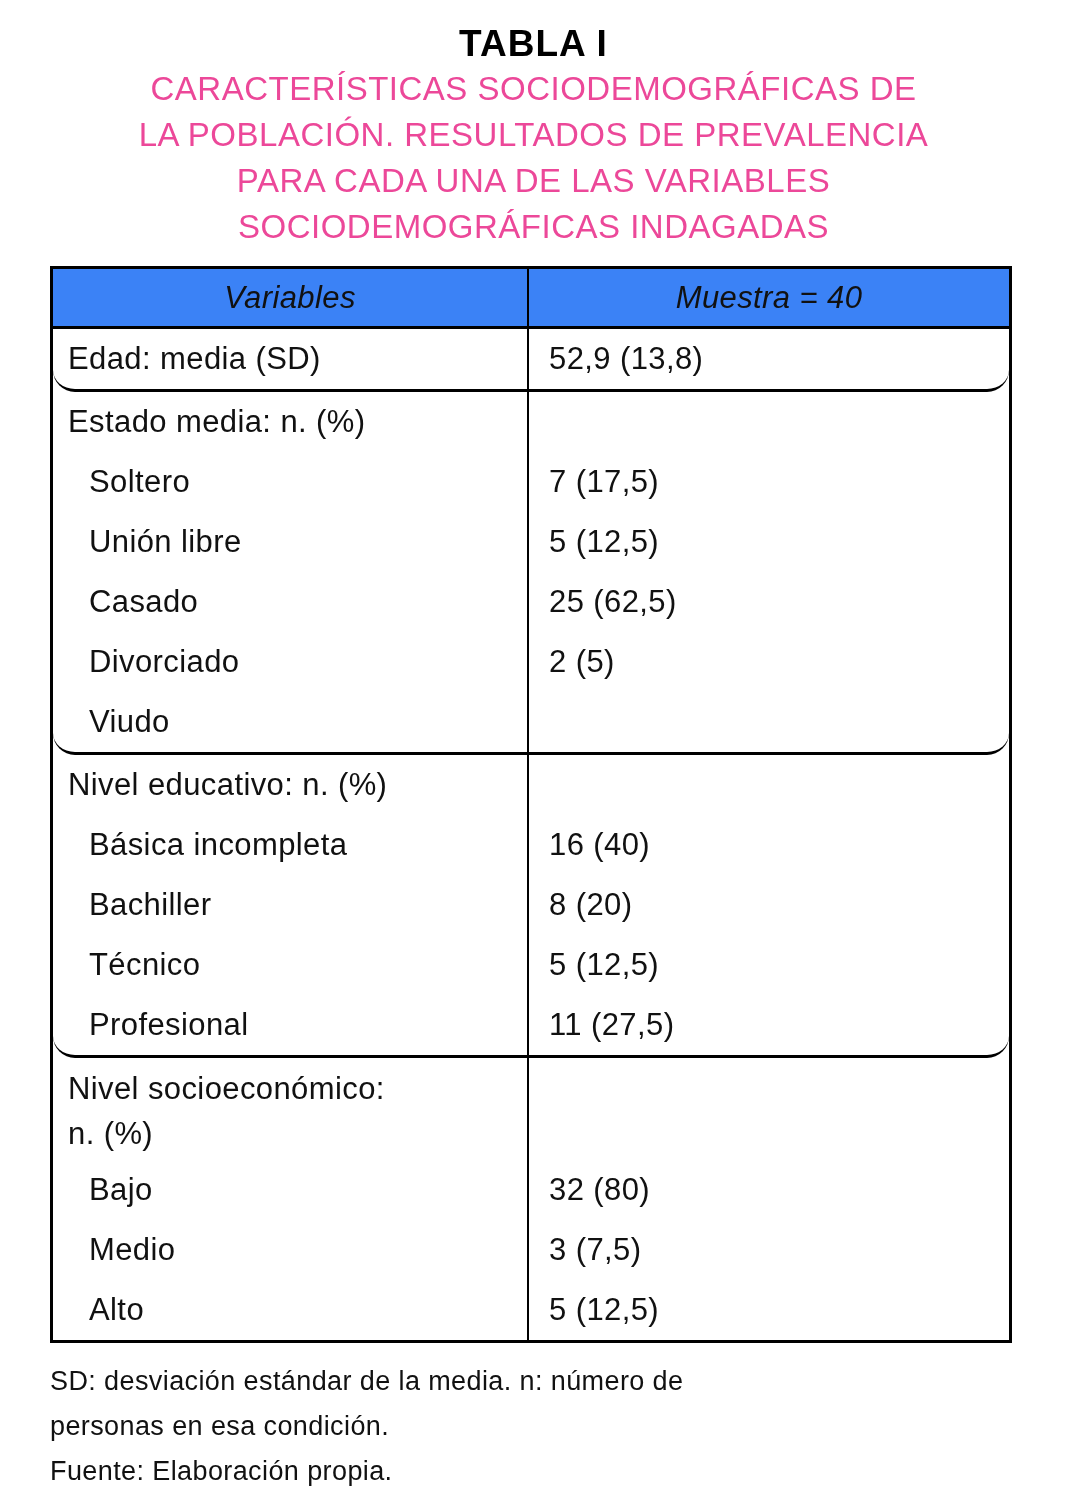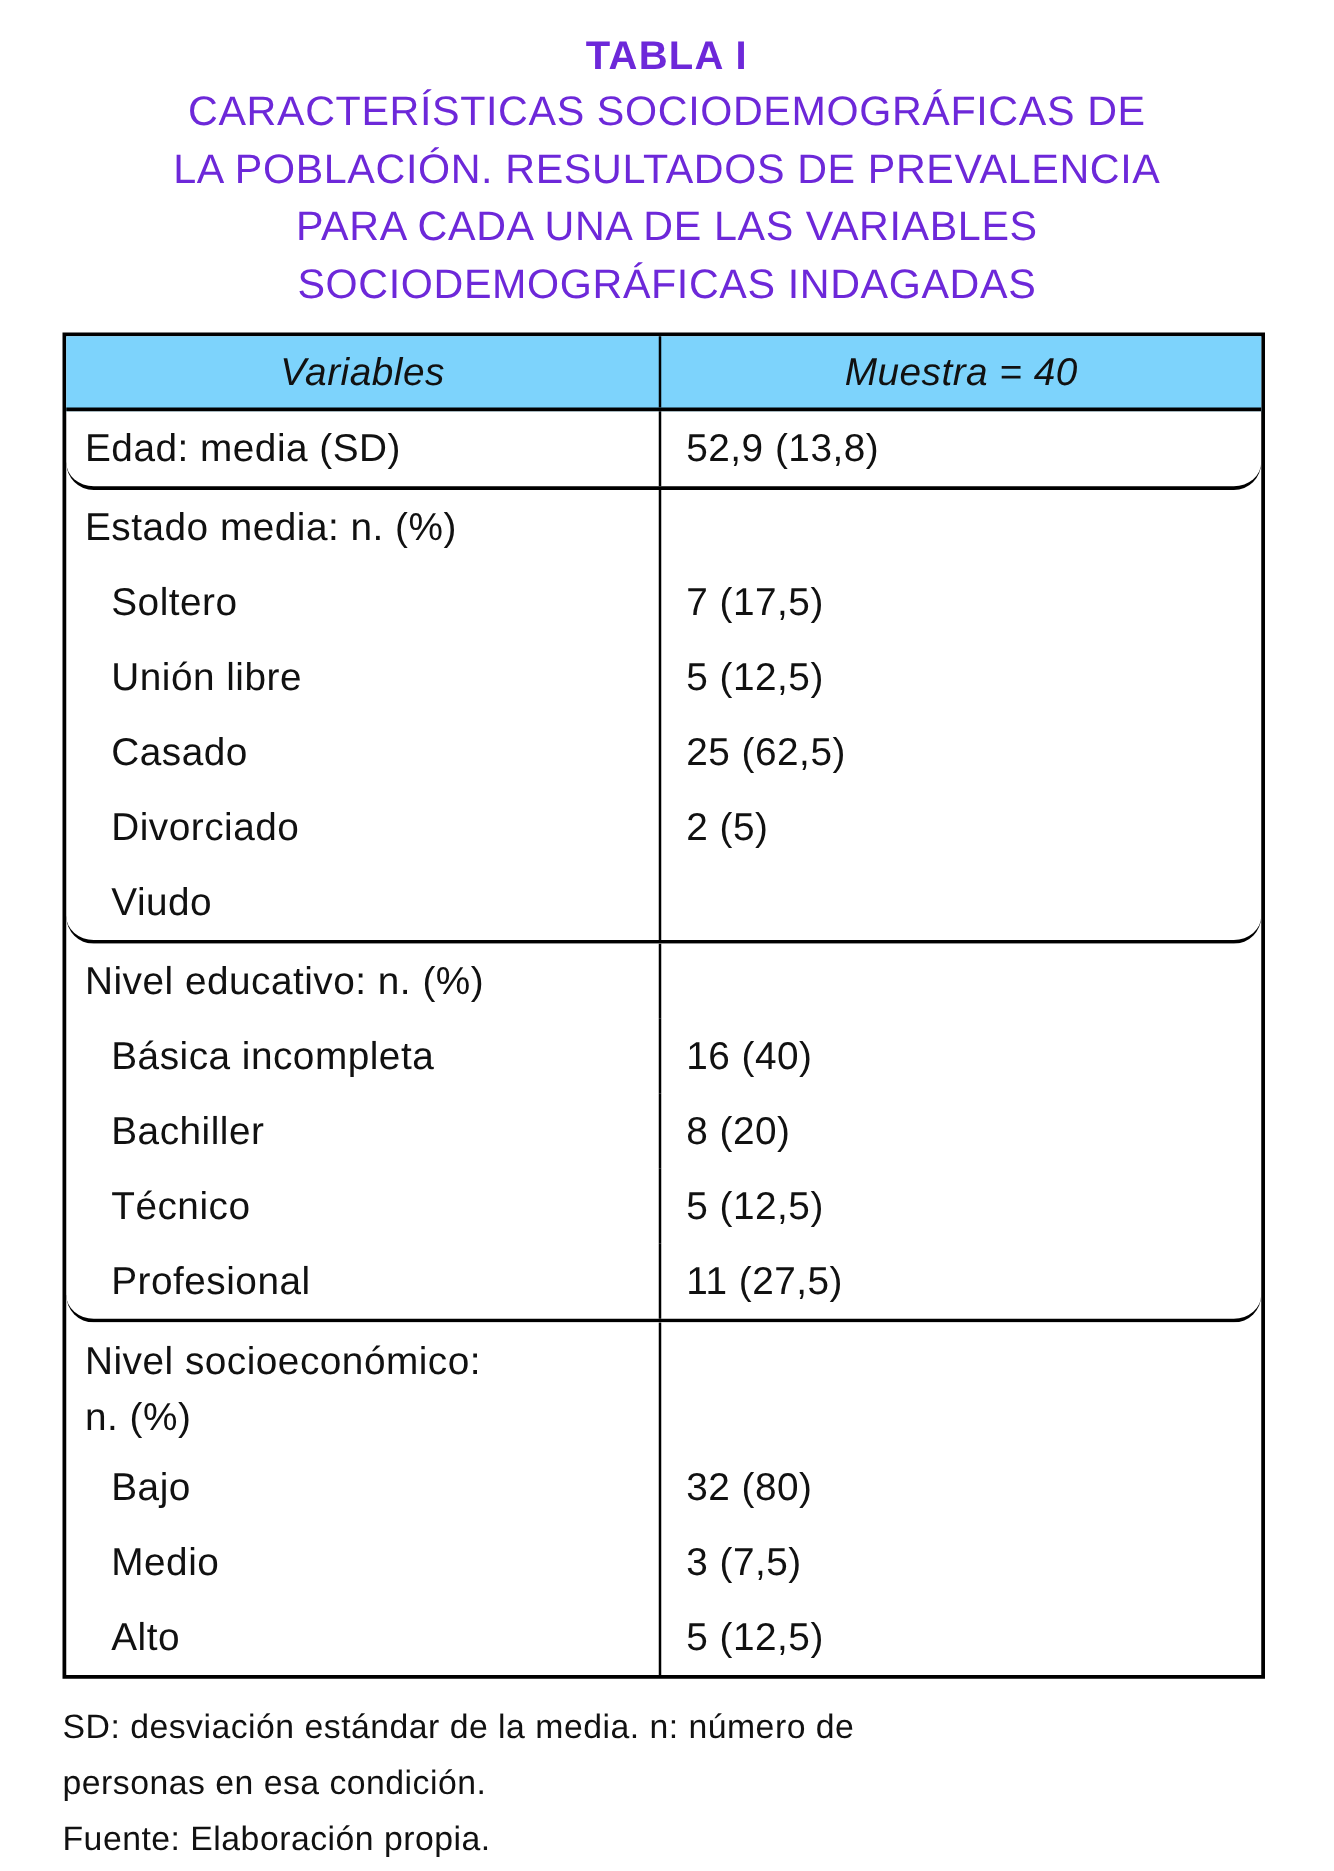--- a/index.html
+++ b/index.html
@@ -15,30 +15,30 @@
     width: 1067px;
     height: 1497px;
     overflow: hidden;
   }
   
   .title-block {
     padding-top: 24px;
     text-align: center;
   }
   .main-title {
-    font-size: 32px;
+    font-size: 37px;
     font-weight: bold;
     letter-spacing: 1px;
-    color: #6d28d9;
+    color: #000000;
     line-height: 40px;
     margin: 0;
   }
   .subtitle {
     margin: 2px 0 12px 0;
-    color: #6d28d9;
+    color: #ec4899;
     font-size: 33px;
     line-height: 46px;
     font-weight: 400;
     letter-spacing: 0.5px;
   }
   
   .tbl {
     box-sizing: border-box;
     margin: 16px 0 0 50px;
     width: 962px;
@@ -57,21 +57,21 @@
   }
   .cell-r {
     box-sizing: border-box;
     flex: 1;
     padding-left: 20px;
     display: flex;
     align-items: center;
   }
   .row-header {
     height: 57px;
-    background: #7dd3fc;
+    background: #3b82f6;
     border-bottom: 3px solid #000000;
   }
   .row-header .cell-l,
   .row-header .cell-r {
     justify-content: center;
     padding-left: 0;
     font-style: italic;
   }
   .row-std { height: 60px; border-radius: 22px; }
   .sec-end { border-bottom: 3px solid #000000; }

